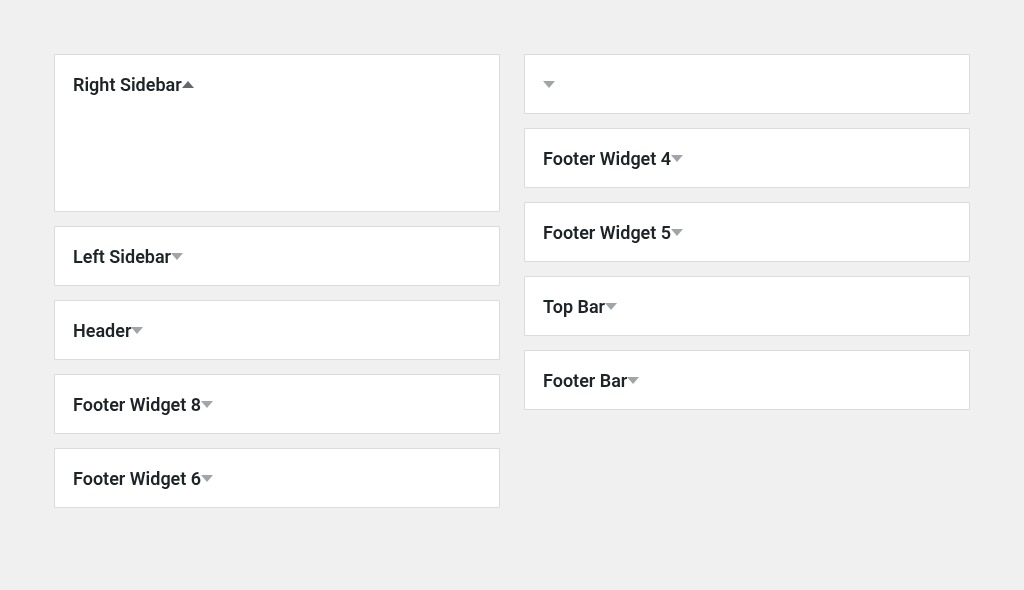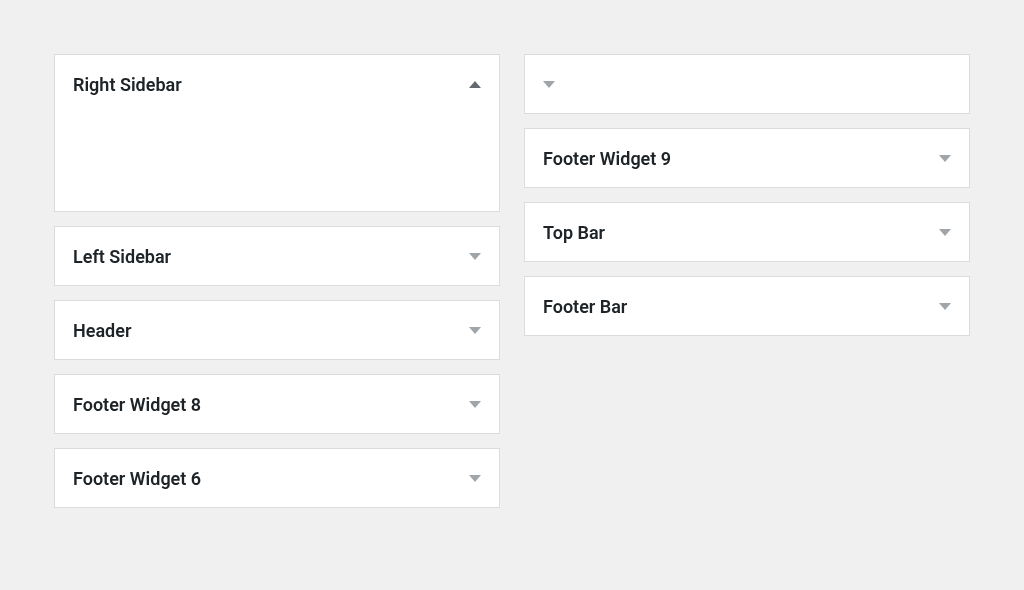--- a/index.html
+++ b/index.html
@@ -27,21 +27,21 @@
       max-width: 462px;
     }
     .widget-panel {
       background: #fff;
       border: 1px solid #dcdcde;
       cursor: pointer;
     }
     .widget-panel-header {
       display: flex;
       align-items: center;
-      justify-content: space-between;
+      justify-content: flex-start;
       padding: 0 18px;
       height: 58px;
     }
     .widget-panel.expanded {
       height: 158px;
     }
     .widget-panel.expanded .widget-panel-header {
       align-items: center;
     }
     .widget-panel .widget-title {
@@ -108,25 +108,31 @@
   <div class="widget-column">
 
     <div class="widget-panel">
       <div class="widget-panel-header">
         <span class="chevron chevron-down"></span>
       </div>
     </div>
 
     <div class="widget-panel">
       <div class="widget-panel-header">
-        <span class="widget-title">Footer Widget 9</span>
+        <span class="widget-title">Footer Widget 4</span>
         <span class="chevron chevron-down"></span>
       </div>
     </div>
 
+    <div class="widget-panel">
+      <div class="widget-panel-header">
+        <span class="widget-title">Footer Widget 5</span>
+        <span class="chevron chevron-down"></span>
+      </div>
+    </div>
 
     <div class="widget-panel">
       <div class="widget-panel-header">
         <span class="widget-title">Top Bar</span>
         <span class="chevron chevron-down"></span>
       </div>
     </div>
 
     <div class="widget-panel">
       <div class="widget-panel-header">

